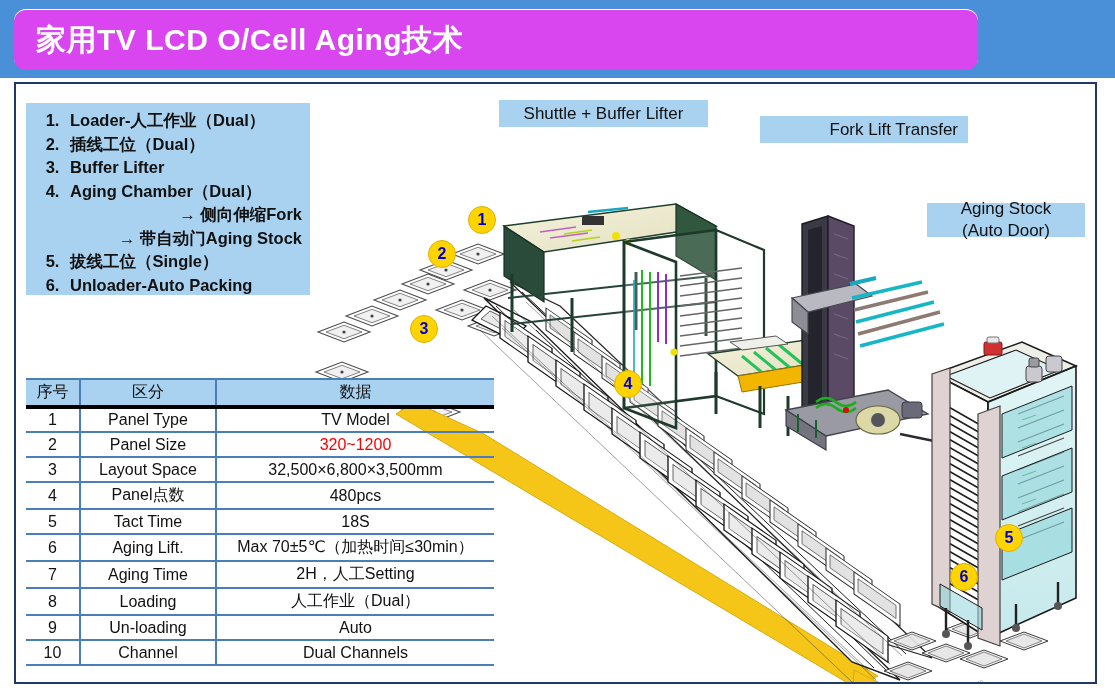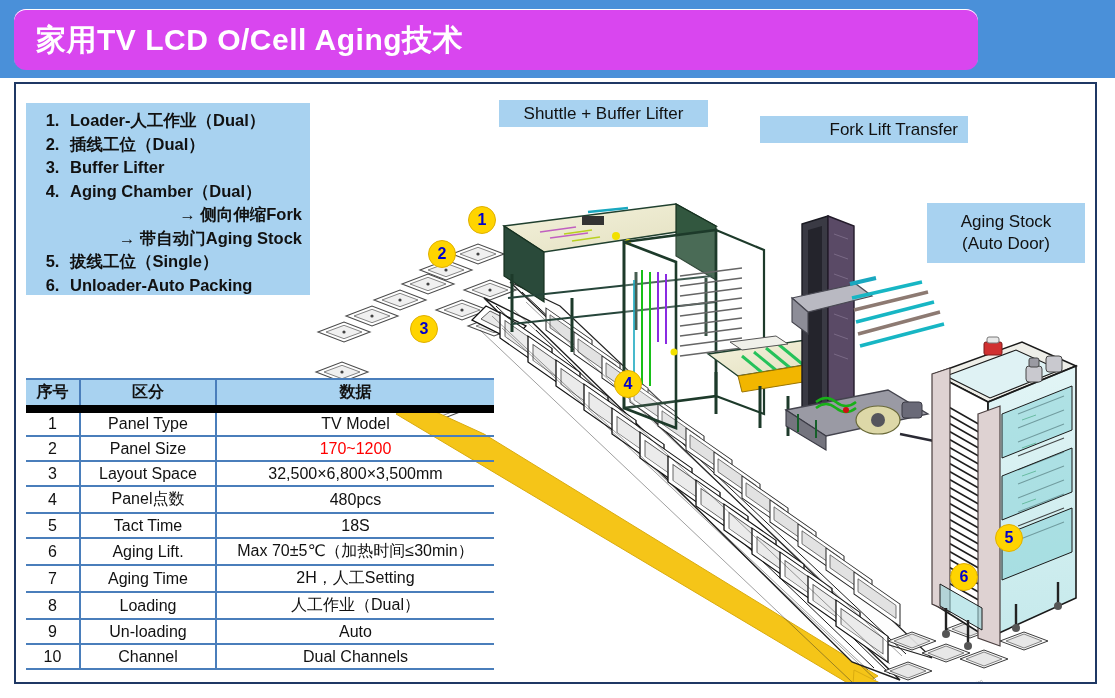--- a/index.html
+++ b/index.html
@@ -41,34 +41,34 @@
   }
   .bullets .sub li{font-size:16.5px;line-height:23.5px;padding-left:0;}
   
   .callout{
     position:absolute;background:#a8d2f0;color:#111;
     font-size:17px;text-align:center;white-space:nowrap;
     padding:3px 10px;box-sizing:border-box;line-height:22px;
   }
   .c-shuttle{left:499px;top:100px;width:209px;height:27px;}
   .c-fork{left:760px;top:116px;width:208px;height:27px;text-align:right;}
-  .c-stock{left:927px;top:203px;width:158px;height:60px;
+  .c-stock{left:927px;top:203px;width:158px;height:34px;
            display:flex;flex-direction:column;justify-content:center;}
   
   .spec{
     position:absolute;left:26px;top:378px;width:468px;
     border-collapse:collapse;font-size:16px;color:#111;
   }
   .spec th,.spec td{
     border-bottom:2px solid #4a7ebb;
     padding:2px 4px;text-align:center;height:25px;box-sizing:border-box;
   }
   .spec thead th{
-    background:#a8d2f0;font-weight:bold;border-top:2px solid #4a7ebb;
-    border-bottom:8px solid #000000;
+    background:#a8d2f0;font-weight:normal;border-top:2px solid #4a7ebb;
+    border-bottom:4px solid #000000;
   }
   .spec .c0{width:54px;border-right:2px solid #4a7ebb;}
   .spec .c1{width:136px;border-right:2px solid #4a7ebb;}
   .spec .c2{width:278px;}
   .spec td.red{color:#ff0000;}
   
   .stage{position:absolute;left:16px;top:84px;width:1079px;height:598px;
          overflow:hidden;pointer-events:none;}
   .stage svg{position:absolute;left:0;top:0;}
   
@@ -537,21 +537,21 @@
   </thead>
   <tbody id="spec-body">
       <tr>
         <td class="c0">1</td>
         <td class="c1">Panel Type</td>
         <td class="c2">TV Model</td>
       </tr>
       <tr>
         <td class="c0">2</td>
         <td class="c1">Panel Size</td>
-        <td class="c2 red">170~1200</td>
+        <td class="c2 red">320~1200</td>
       </tr>
       <tr>
         <td class="c0">3</td>
         <td class="c1">Layout Space</td>
         <td class="c2">32,500×6,800×3,500mm</td>
       </tr>
       <tr>
         <td class="c0">4</td>
         <td class="c1">Panel点数</td>
         <td class="c2">480pcs</td>

